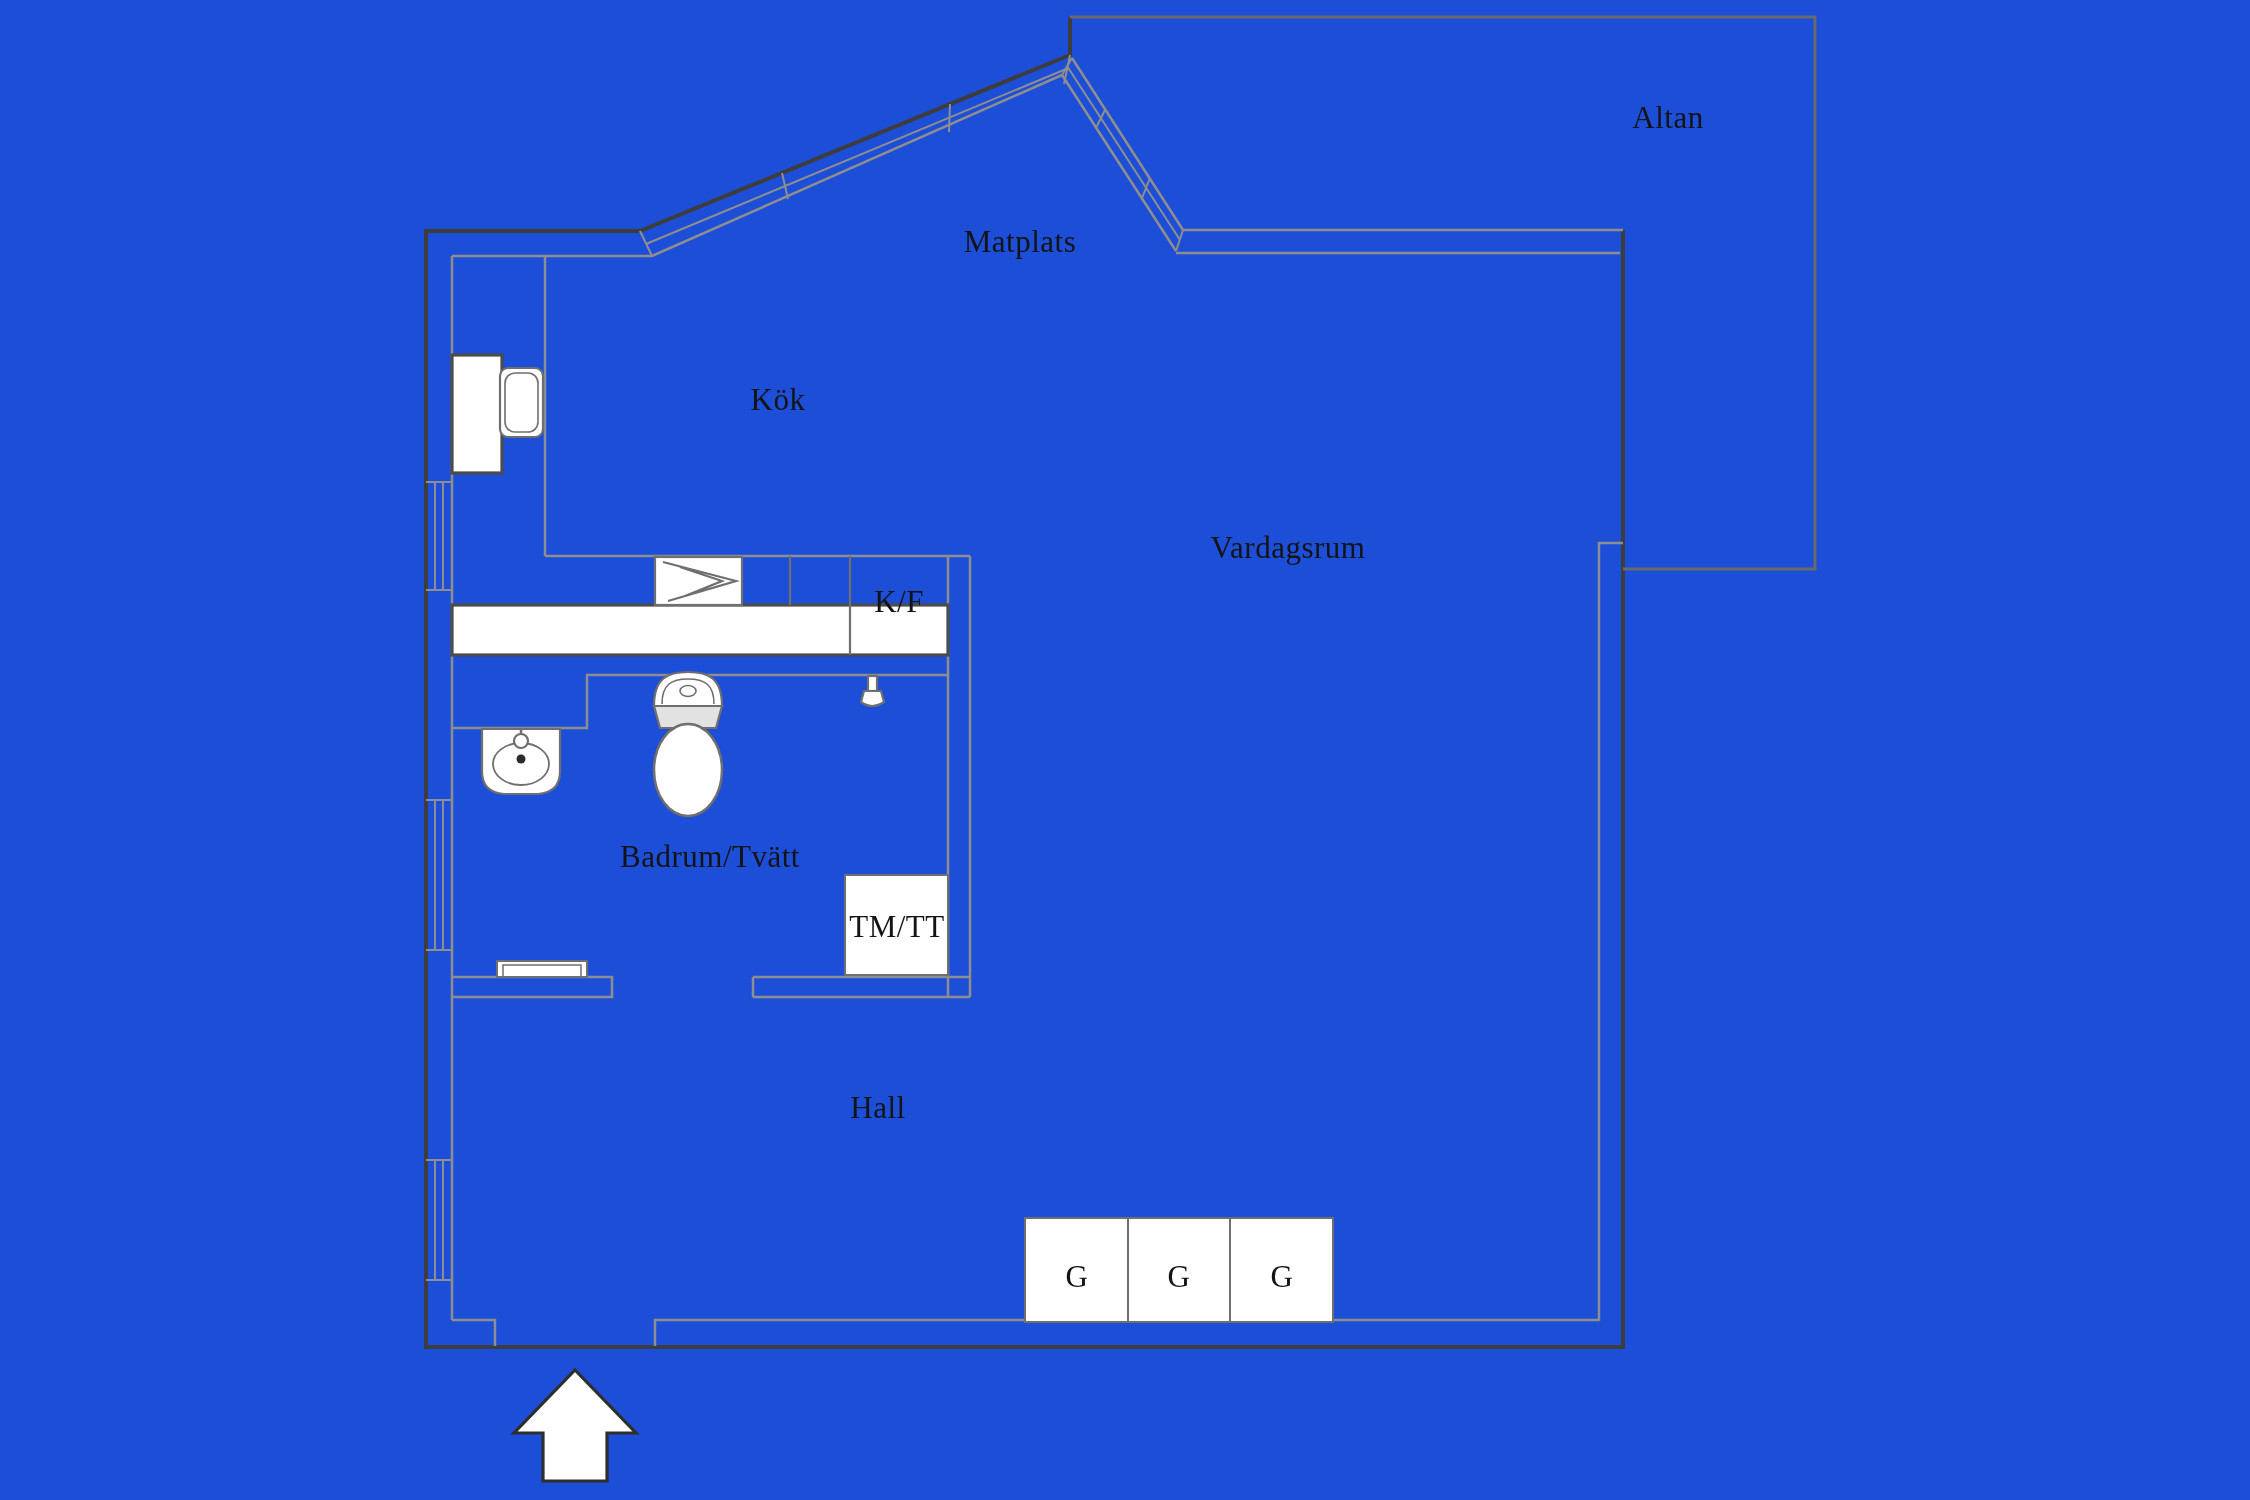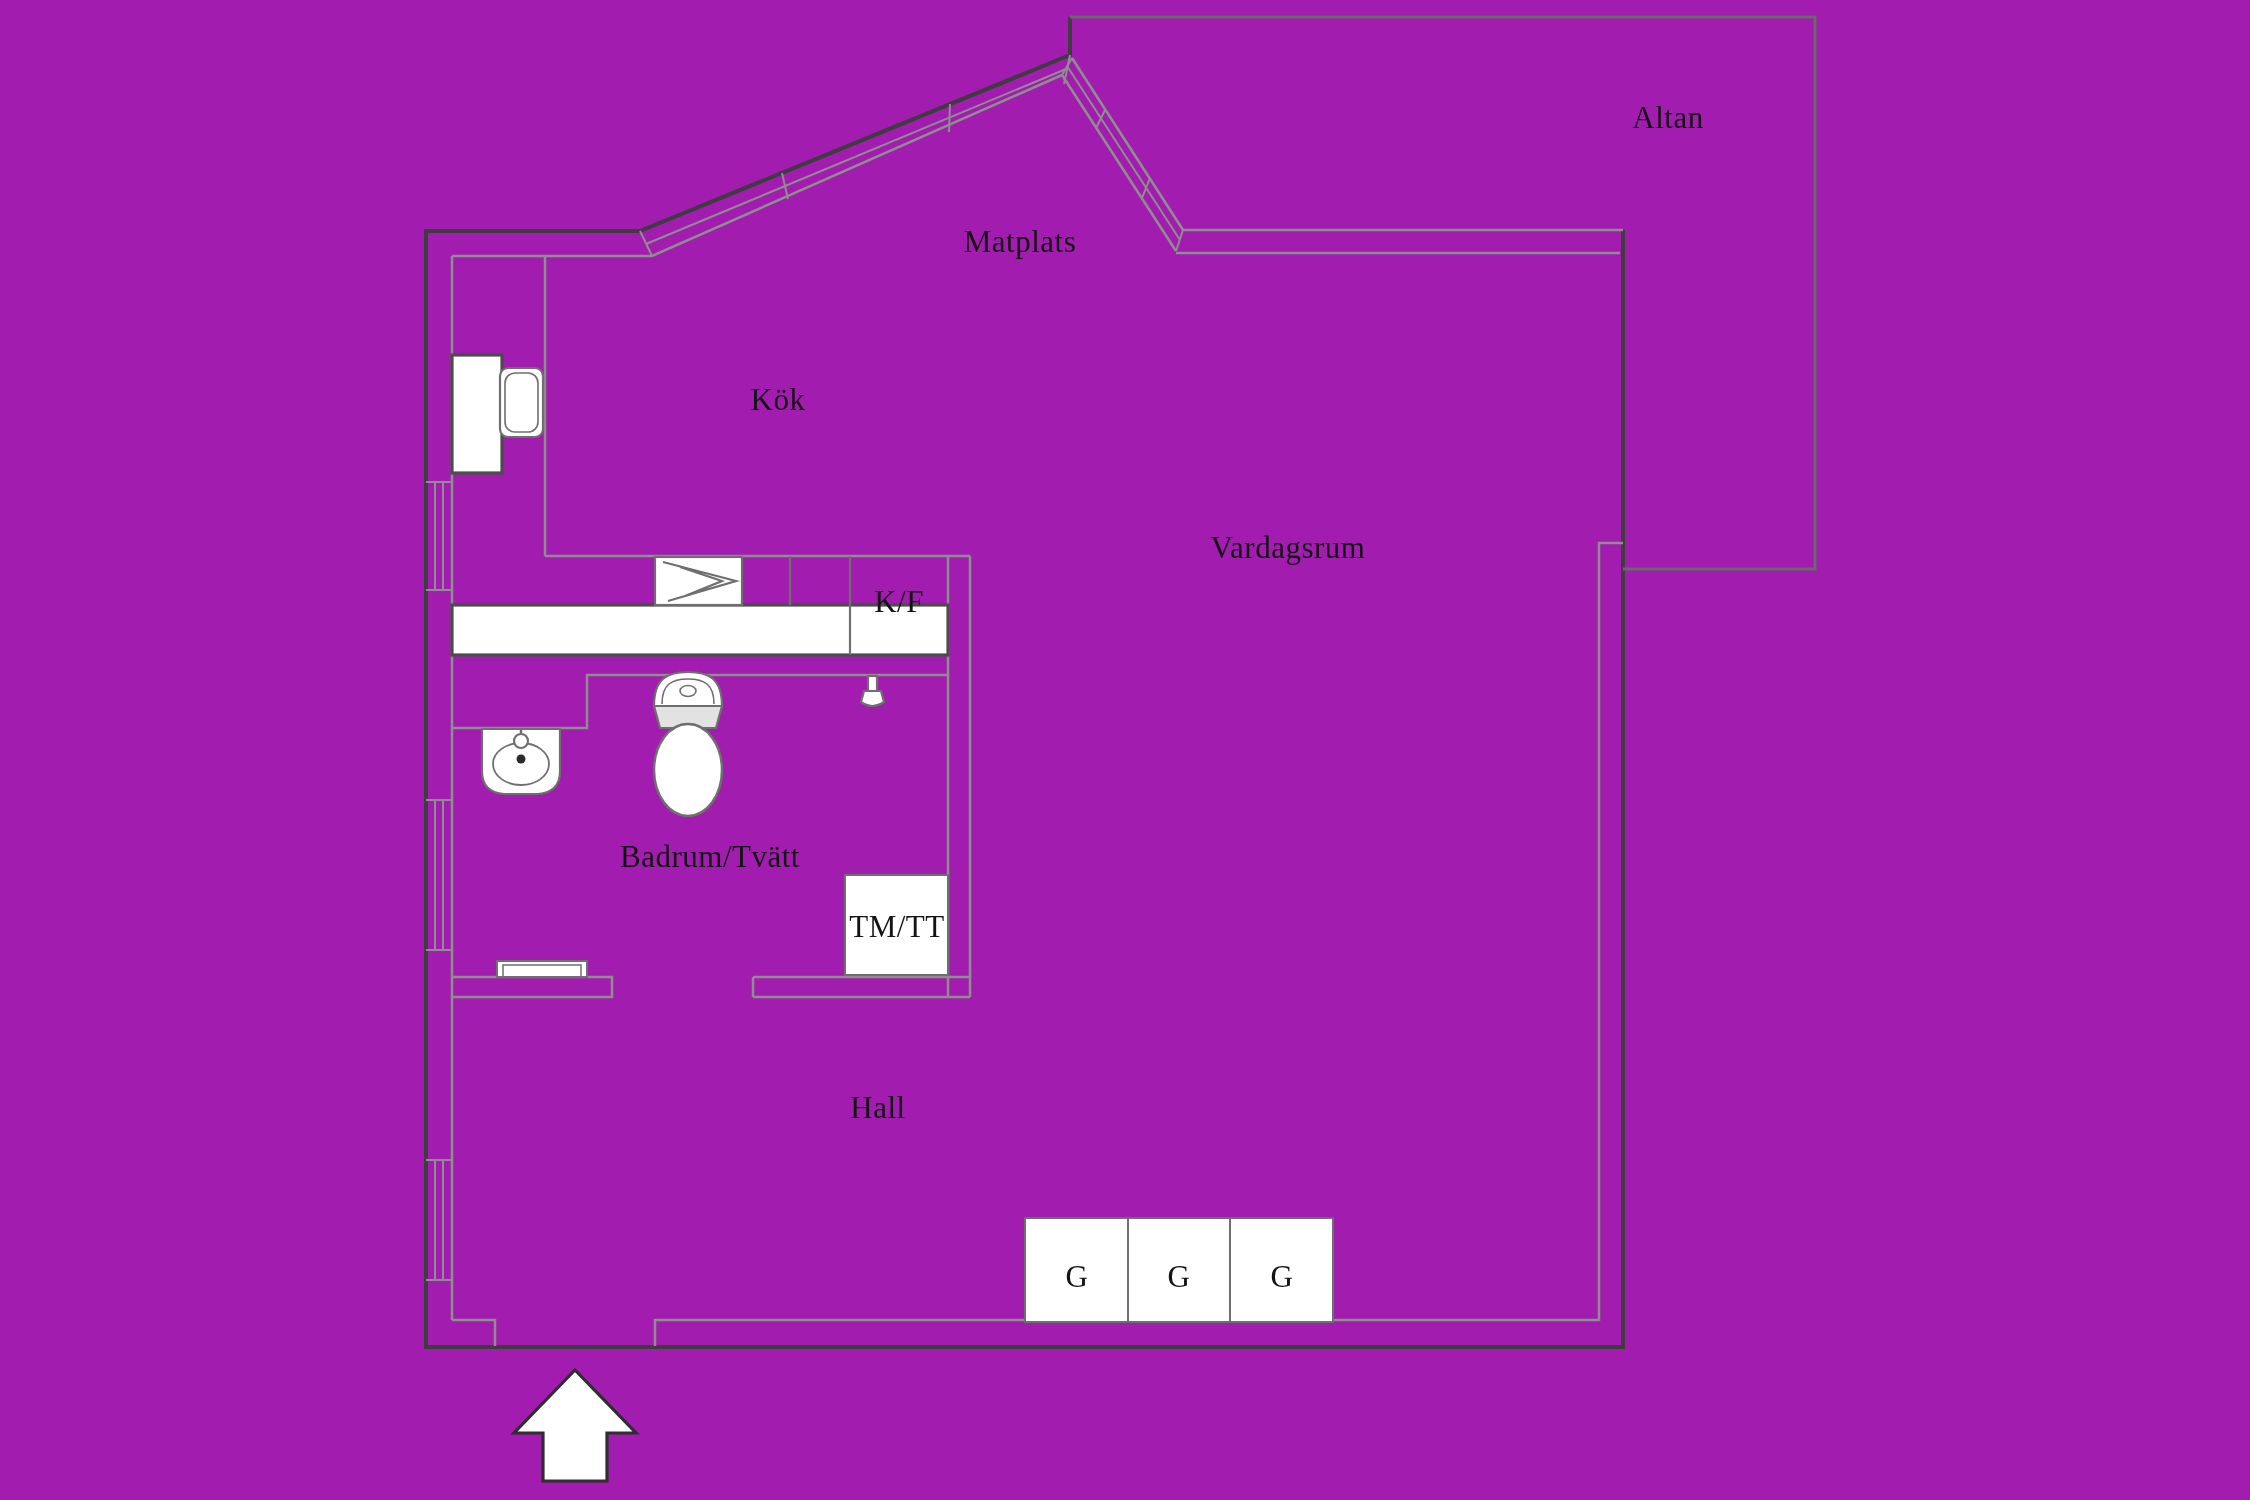--- a/index.html
+++ b/index.html
@@ -1,19 +1,19 @@
 <!DOCTYPE html>
 <html><head>
 <meta charset="utf-8">
 <style>
   html,body{margin:0;padding:0;background:#ffffff;}
   #stage{
     position:relative;
     width:2250px;height:1500px;
-    background:#a21caf;
+    background:#1d4ed8;
     overflow:hidden;
     font-family:"Liberation Serif", serif;
   }
   svg{display:block;width:100%;height:100%;}
   .room-label{
     font-family:"Liberation Serif", serif;
     font-size:31px;
     letter-spacing:0.5px;
   }
 </style>

